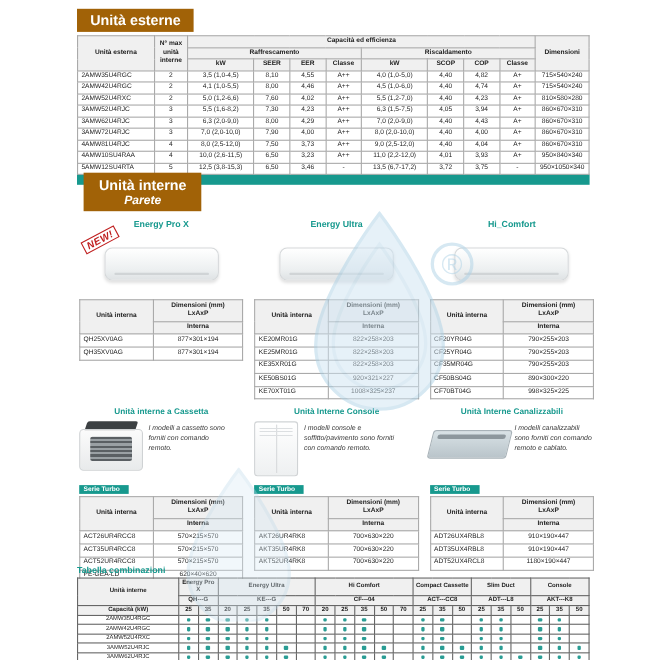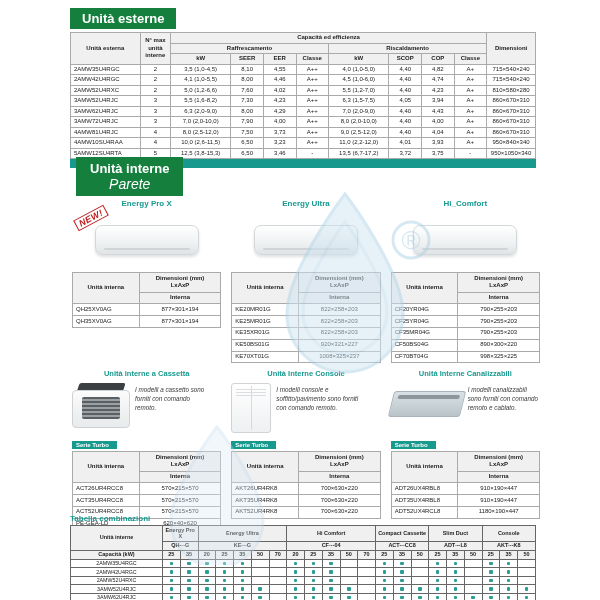--- a/index.html
+++ b/index.html
@@ -1,35 +1,35 @@
 <!DOCTYPE html>
 <html><head>
 <meta charset="utf-8">
 <style>
   * { margin:0; padding:0; box-sizing:border-box; }
   html,body { background:#fff; }
   body { font-family:"Liberation Sans", sans-serif; color:#222; }
   .page { position:relative; width:600px; height:600px; background:#fff; overflow:hidden; }
 
-  .teal-box { display:inline-block; background:#15803d; color:#fff; padding:3px 12px; }
+  .teal-box { display:inline-block; background:#a16207; color:#fff; padding:3px 12px; }
   .sec-title { font-size:14px; font-weight:700; }
 
   
   .outdoor { position:absolute; left:70px; top:8px; width:466px; }
   .outdoor .teal-box { font-size:13px; }
   table.spec { width:466px; border-collapse:collapse; table-layout:fixed; margin-top:3px; font-size:6px; }
   table.spec th, table.spec td { border:0.5px solid #aaa; text-align:center; padding:1px 2px; line-height:1.25; }
   table.spec thead th { background:#f0f0f0; font-weight:700; font-size:6px; }
   table.spec td.left { text-align:left; padding-left:3px; }
   .teal-band { width:466px; height:9px; background:#17998e; }
 
   
   .indoor-hd { position:absolute; left:76px; top:157px; text-align:center; padding:4px 14px; }
   .indoor-hd .t1 { font-size:13px; font-weight:700; display:block; }
-  .indoor-hd .t2 { font-size:14px; font-style:italic; display:block; }
+  .indoor-hd .t2 { font-size:11px; font-style:italic; display:block;font-weight:bold; }
 
   
   .wall-row { position:absolute; left:72px; top:199px; width:468px; display:flex; gap:10px; }
   .prod-col { width:150px; }
   .prod-col .ptitle { display:block; text-align:center; color:#17998e; font-weight:700; font-size:8px; margin-bottom:4px; }
   .img-zone { position:relative; height:56px; display:flex; align-items:center; justify-content:center; }
   .wall-unit { width:104px; height:30px; background:linear-gradient(#ffffff,#eceff0 70%,#dfe3e5); border:0.5px solid #d5d8da; border-radius:7px; box-shadow:0 2px 3px rgba(0,0,0,.12); position:relative; }
   .wall-unit:after { content:""; position:absolute; left:8px; right:8px; bottom:4px; height:2px; background:#d0d4d6; border-radius:2px; }
   .new-stamp { position:absolute; left:2px; top:0; transform:rotate(-28deg); background:#fff; border:1.5px solid #c02020; color:#c02020; font-weight:700; font-style:italic; font-size:9px; padding:0 3px; letter-spacing:.5px; box-shadow:0 0 0 1px #fff inset; }
   table.mini { width:100%; border-collapse:collapse; table-layout:fixed; font-size:6px; margin-top:4px; }

